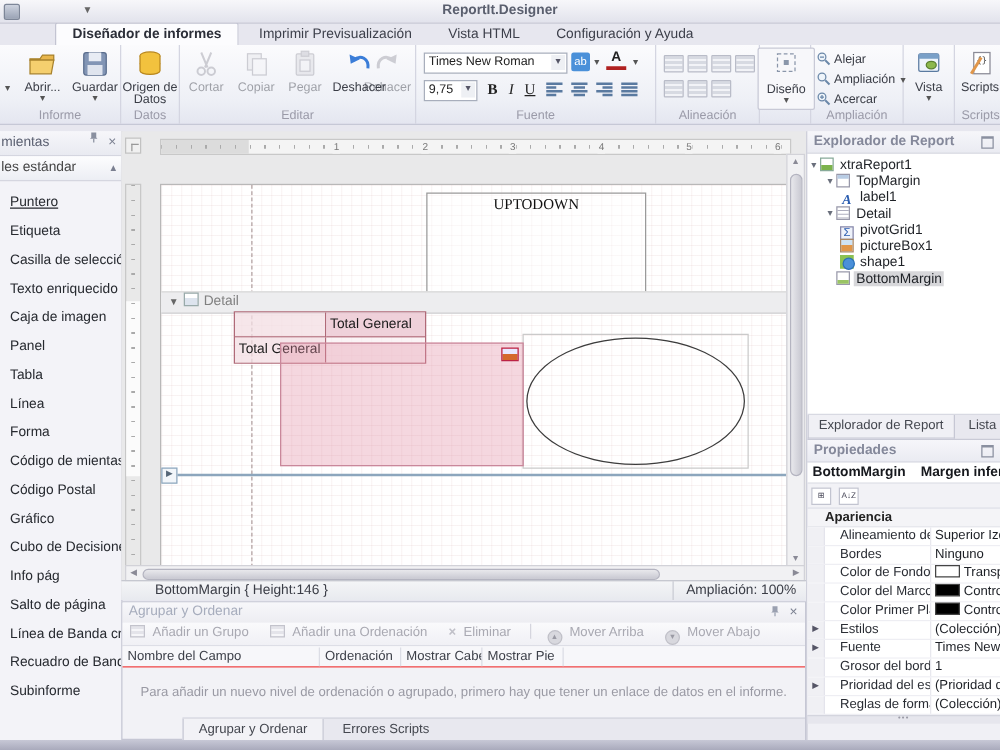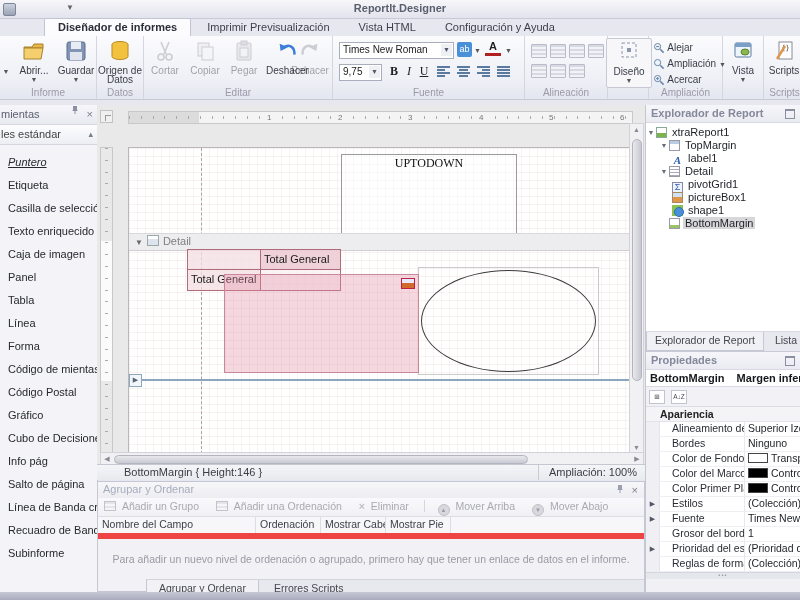--- a/index.html
+++ b/index.html
@@ -31,21 +31,21 @@
   .alnicon i{display:block;height:1.5px;background:#5a7aa0;margin-bottom:1.5px;}
   .grayic{position:absolute;width:14px;height:12px;border:1px solid #b9bcc8;background:repeating-linear-gradient(#d7dae2 0 2px,#f2f3f7 2px 4px);border-radius:1px;cursor:pointer;}
   .zoomrow{position:absolute;left:4px;height:15px;line-height:15px;font-size:10px;color:#3a3d46;cursor:pointer;white-space:nowrap;}
   
   .toolbox{left:0;top:105px;width:97px;height:487px;background:#f3f3f8;border-right:1px solid #c5c6d3;}
   .tb-head{height:19px;background:linear-gradient(#f6f6fa,#e9eaf1);border-bottom:1px solid #d5d6e0;line-height:18px;color:#5a5f70;padding-left:1px;overflow:hidden;white-space:nowrap;}
   .tb-sec{height:19px;background:linear-gradient(#fdfdfe,#eceef4);border-bottom:1px solid #d5d6e0;line-height:18px;color:#444;padding-left:1px;overflow:hidden;white-space:nowrap;}
   .tb-ico-r{position:absolute;right:4px;color:#7a7f90;font-size:9px;top:0;}
   .tb-items{padding-top:6px;}
   .tb-item{height:23px;line-height:23px;padding-left:8px;color:#26292f;cursor:pointer;white-space:nowrap;overflow:hidden;}
-  .tb-item:first-child{text-decoration:underline;font-style:italic;}
+  .tb-item:first-child{text-decoration:underline;}
   
   .design{left:97px;top:105px;width:548px;height:375px;background:#e9e9ea;overflow:hidden;}
   .corner{position:absolute;left:3px;top:5px;width:11px;height:11px;background:#f0f0f0;border:1px solid #c2c2c2;}
   .corner:after{content:"";position:absolute;right:1px;bottom:1px;width:5px;height:5px;border-left:1px solid #999;border-top:1px solid #999;}
   .hruler{position:absolute;left:31px;top:6px;width:503px;height:11px;background:#f4f4f4;border:1px solid #c8c8c8;}
   .hruler .marg{position:absolute;left:0;top:0;width:70px;height:100%;background:#dcdcdc;}
   .hruler .ticks{position:absolute;left:0;top:4px;width:100%;height:3px;background:repeating-linear-gradient(to right,#aaa 0 1px,transparent 1px 11.8px);}
   .rnum{position:absolute;top:0;font-size:8px;color:#777;line-height:11px;background:#f4f4f4;padding:0 1px;}
   .vruler{position:absolute;left:3px;top:42px;width:11px;height:306px;background:#e9e9e9;border:1px solid #c8c8c8;}
   .vruler .seg{position:absolute;left:0;width:100%;background:#fbfbfb;}
@@ -79,21 +79,21 @@
   .statusbar .rt{position:absolute;right:8px;border-left:1px solid #c9cbd3;padding-left:10px;}
   
   .gpanel{left:97px;top:481px;width:548px;height:111px;background:#f2f2f6;border:1px solid #c6c7d4;box-sizing:border-box;}
   .gp-head{height:16px;line-height:15px;color:#a7adbd;padding-left:5px;background:linear-gradient(#f7f7fa,#ededf2);}
   .gp-tools{height:18px;line-height:17px;background:linear-gradient(#fafafc,#f0f0f5);border-bottom:1px solid #dddee6;color:#a9a9b2;font-size:10.5px;white-space:nowrap;}
   .gp-tools span.lbl{margin:0 8px 0 3px;}
   .ti-box{display:inline-block;width:10px;height:8px;border:1px solid #c3c3cc;background:repeating-linear-gradient(#e4e4ea 0 2px,#f6f6f9 2px 4px);vertical-align:-1px;margin-left:6px;}
   .ti-x{color:#c0c0c8;font-weight:bold;margin-left:6px;}
   .ti-circ{display:inline-block;width:10px;height:10px;border-radius:50%;background:#d8d8de;border:1px solid #c0c0c8;color:#9a9aa4;font-size:6px;line-height:10px;text-align:center;vertical-align:-2px;margin-left:6px;}
   .gp-sep{display:inline-block;width:1px;height:12px;background:#d5d5de;vertical-align:-2px;margin:0 4px;}
-  .gp-cols{height:16px;display:flex;background:#f7f7fa;border-bottom:6px solid #ef4444;font-size:10.5px;color:#3c3f48;}
+  .gp-cols{height:16px;display:flex;background:#f7f7fa;border-bottom:1px solid #ef4444;font-size:10.5px;color:#3c3f48;align-items:center;}
   .gp-col{border-right:1px solid #dcdde5;line-height:15px;padding-left:4px;box-sizing:border-box;overflow:hidden;white-space:nowrap;}
   .gp-body{height:40px;display:flex;align-items:center;justify-content:center;color:#9a9aa4;font-size:10.5px;text-align:center;padding:0 10px;}
   .gp-tabs{height:19px;border-top:1px solid #d2d3dd;background:#e8e8ef;margin-left:48px;}
   .gp-tab{display:inline-block;height:18px;line-height:17px;padding:0 12px;color:#44474f;font-size:10.5px;}
   .gp-tab.active{background:#f2f2f6;border:1px solid #c6c7d4;border-top:none;}
   
   .rside{left:645px;top:105px;width:155px;height:487px;background:#f0f0f5;border-left:1px solid #c5c6d3;box-sizing:border-box;}
   .rp-head{height:17px;line-height:16px;color:#84889a;padding-left:5px;background:linear-gradient(#f6f6fa,#eaebf2);border-bottom:1px solid #d8d9e2;font-weight:bold;position:relative;}
   .winic{position:absolute;right:5px;top:4px;width:8px;height:7px;border:1px solid #8a90a0;border-top-width:2px;}
   .tree{height:208px;background:#fff;overflow:hidden;border-bottom:1px solid #d8d9e2;}

